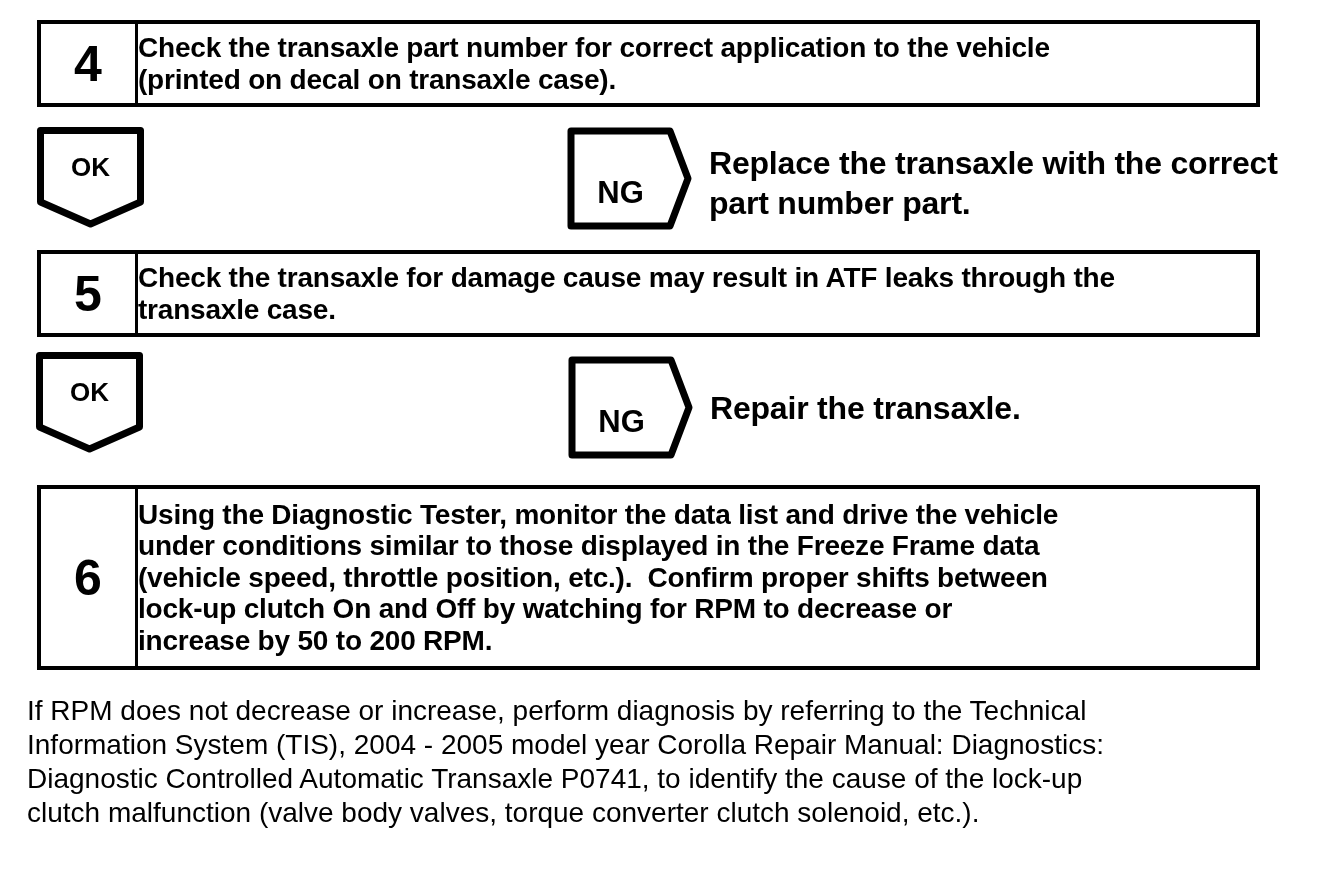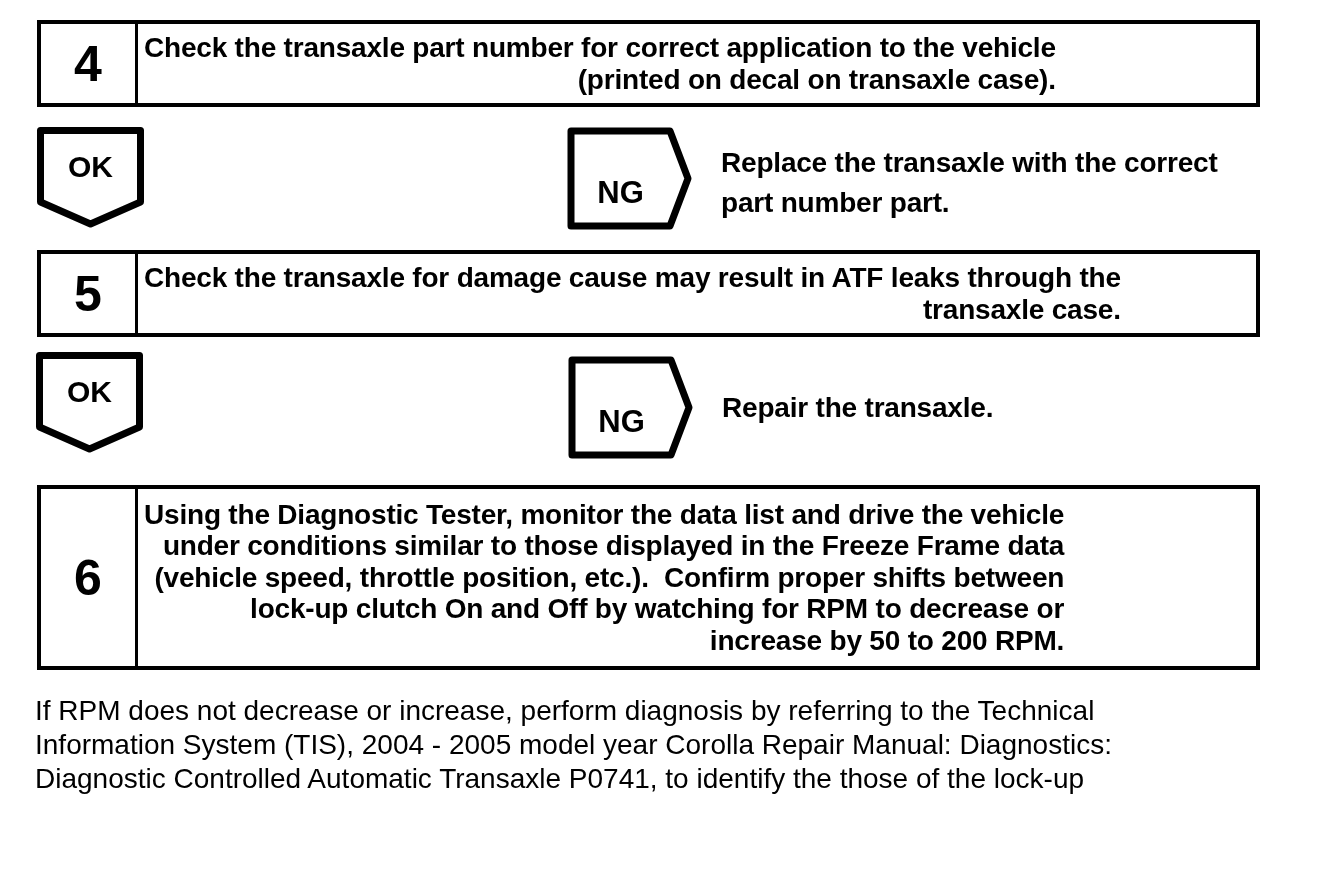--- a/index.html
+++ b/index.html
@@ -33,22 +33,21 @@
     display: flex;
     align-items: center;
     justify-content: center;
     font-size: 50px;
     font-weight: bold;
   }
   .step-text {
     flex: 1;
     display: flex;
     align-items: center;
-    padding: 0 8px 0 6px;
-    text-align: right;
+    padding: 0 8px 0 0;
   }
   .step-text span {
     font-size: 28px;
     font-weight: bold;
     line-height: 31.5px;
     white-space: pre;
     letter-spacing: -0.2px;
   }
 
   
@@ -57,21 +56,21 @@
     width: 107px;
     height: 102px;
   }
   .ok-shape .shape-label {
     position: absolute;
     left: 0; top: 0;
     width: 107px; height: 80px;
     display: flex;
     align-items: center;
     justify-content: center;
-    font-size: 30px;
+    font-size: 26px;
     font-weight: bold;
   }
   .ng-group {
     position: absolute;
     display: flex;
     align-items: flex-start;
   }
   .ng-shape {
     position: relative;
     width: 126px;
@@ -82,34 +81,34 @@
     position: absolute;
     left: 0; top: 0;
     width: 107px; height: 131px;
     display: flex;
     align-items: center;
     justify-content: center;
     font-size: 31px;
     font-weight: bold;
   }
   .ng-text {
-    font-size: 28px;
+    font-size: 32px;
     font-weight: bold;
     line-height: 40px;
     white-space: pre;
-    margin-left: 28px;
+    margin-left: 16px;
     letter-spacing: -0.2px;
   }
   .ng-text.two-line { margin-top: 16px; }
   .ng-text.one-line { align-self: center; }
 
   
   #footer {
     position: absolute;
-    left: 35px;
+    left: 27px;
     top: 694px;
   }
   .footer-line {
     font-size: 28px;
     line-height: 34px;
     white-space: pre;
   }
   .footer-line .italic { }
 
   svg polygon { fill: #ffffff; stroke: #000000; stroke-width: 7; stroke-linejoin: round; }
@@ -177,16 +176,17 @@
 under conditions similar to those displayed in the Freeze Frame data
 (vehicle speed, throttle position, etc.).  Confirm proper shifts between
 lock-up clutch On and Off by watching for RPM to decrease or
 increase by 50 to 200 RPM.</span>
     </div>
   </div>
 
   <div id="footer">
       <div class="footer-line"><span>If RPM does not decrease or increase, perform diagnosis by referring to the Technical</span></div>
       <div class="footer-line"><span>Information System (TIS), 2004 - 2005 model year Corolla Repair Manual: </span><span class="italic">Diagnostics:</span></div>
-      <div class="footer-line"><span class="italic">Diagnostic Controlled Automatic Transaxle P0741,</span><span> to identify the those of the lock-up</span></div>
+      <div class="footer-line"><span class="italic">Diagnostic Controlled Automatic Transaxle P0741,</span><span> to identify the cause of the lock-up</span></div>
+      <div class="footer-line"><span>clutch malfunction (valve body valves, torque converter clutch solenoid, etc.).</span></div>
     </div>
 
 </div>
 
 </body></html>

